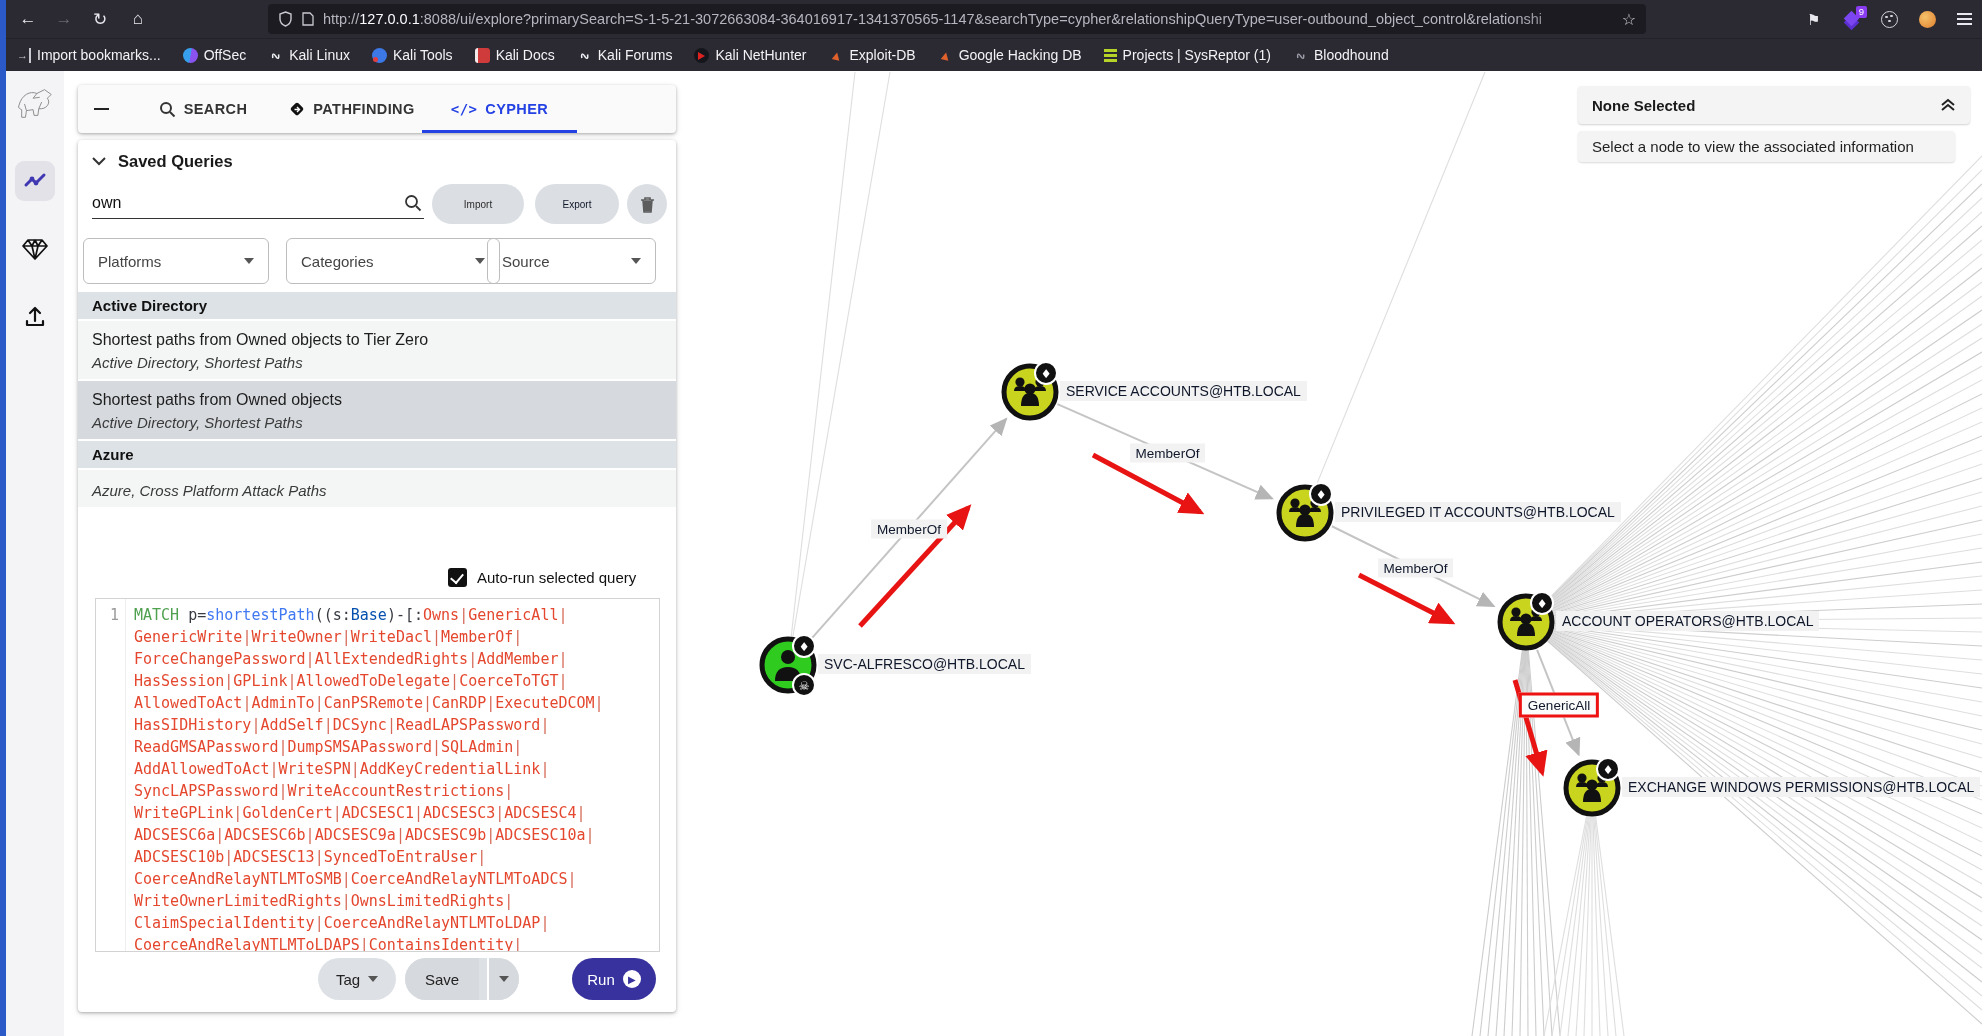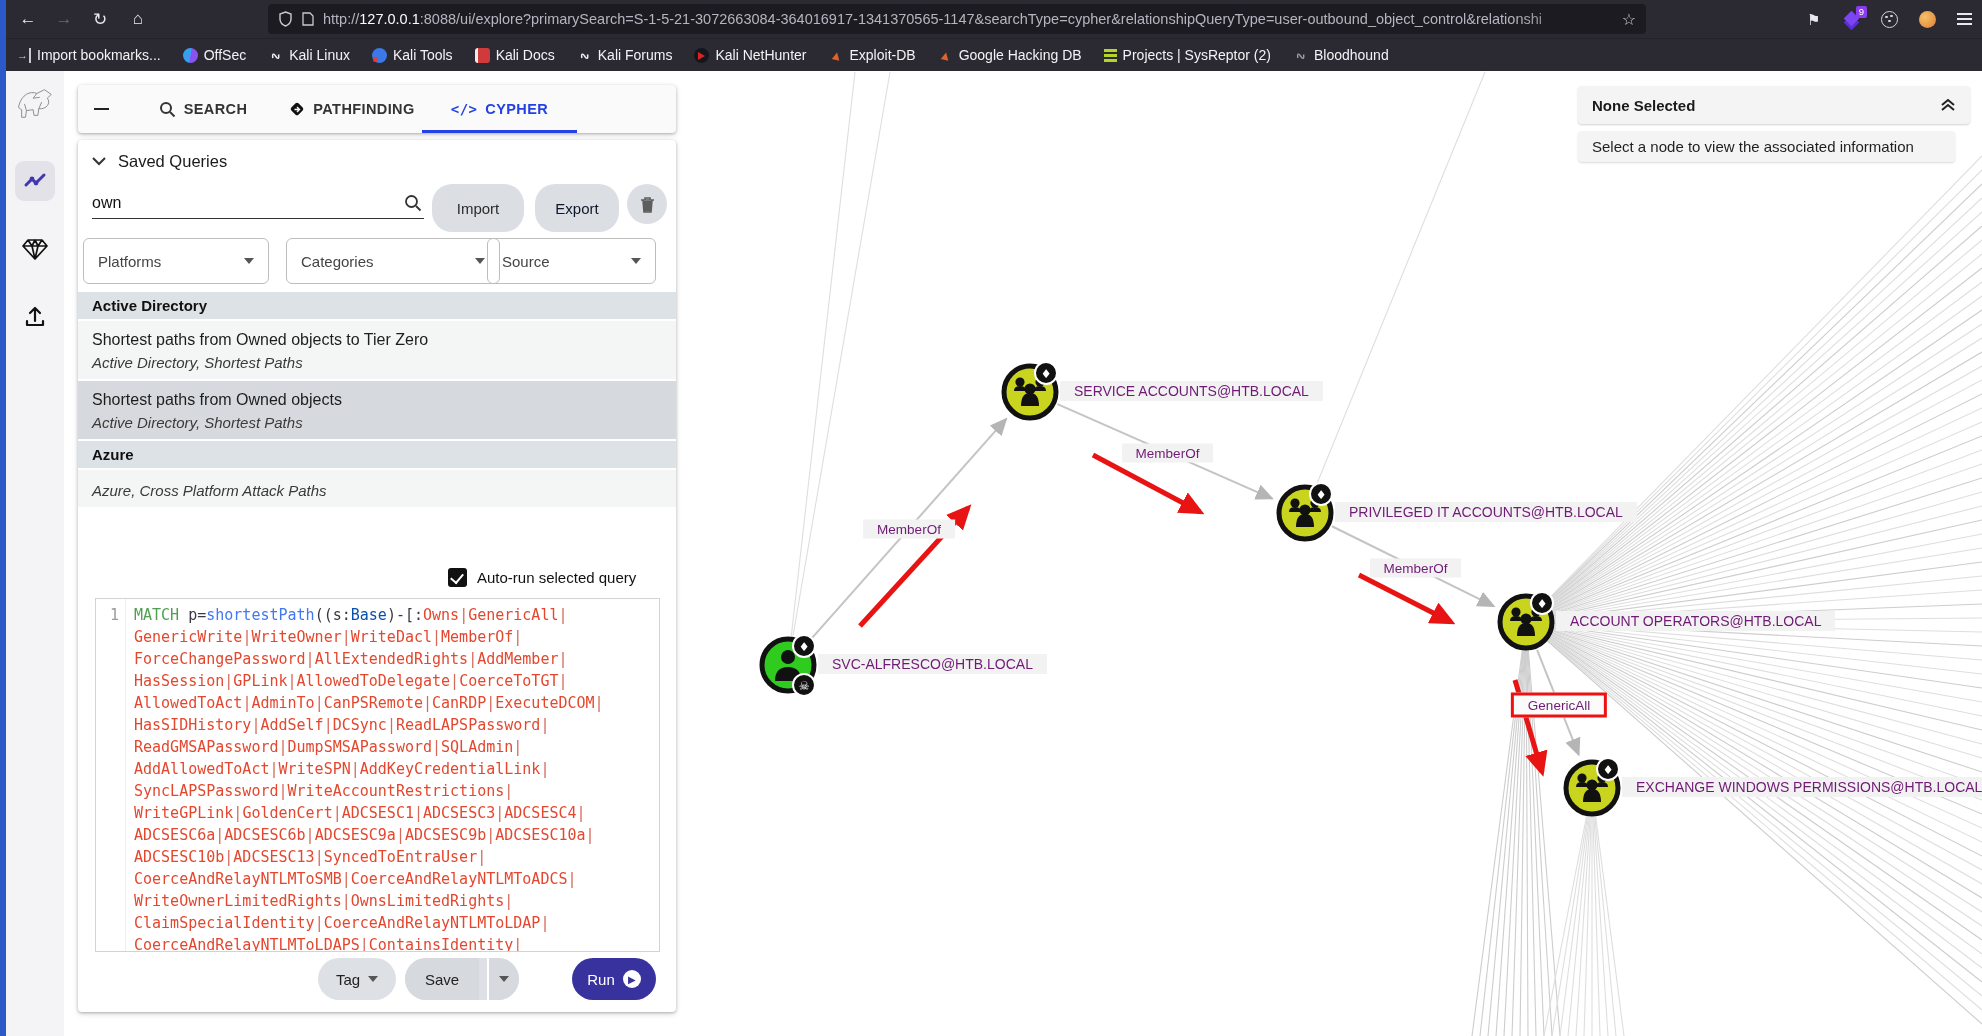--- a/index.html
+++ b/index.html
@@ -58,27 +58,27 @@
   .tabs-card{left:78px;top:85px;width:598px;height:48px;background:#fafafa;display:flex;align-items:stretch;}
   .dash-btn{width:46px;display:flex;align-items:center;justify-content:center;}
   .dash-btn i{width:15px;height:2px;background:#222;}
   .tab{display:flex;align-items:center;justify-content:center;gap:8px;font-size:14.5px;font-weight:bold;
        letter-spacing:.4px;color:#333;position:relative;}
   .tab.t0{width:158px;}.tab.t1{width:140px;}.tab.t2{width:155px;color:#2442e4;}
   .tab.t2:after{content:"";position:absolute;left:0;bottom:0;width:100%;height:3px;background:#2442e4;}
   .tab .code-ic{font-family:"DejaVu Sans Mono",monospace;font-size:14px;font-weight:bold;}
   .sq-card{left:78px;top:140px;width:598px;height:872px;}
   .sq-head{position:absolute;left:14px;top:12px;display:flex;align-items:center;gap:12px;
-           font-size:16.5px;font-weight:normal;color:#1a1a1a;}
+           font-size:16.5px;font-weight:bold;color:#1a1a1a;}
   .sq-search{position:absolute;left:14px;top:46px;width:332px;}
   .sq-search input{width:100%;border:none;border-bottom:1px solid #333;outline:none;font-size:16px;
                    padding:8px 26px 6px 0;font-family:inherit;background:transparent;color:#111;box-sizing:border-box;}
   .sq-search svg{position:absolute;right:2px;top:8px;}
-  .pill{position:absolute;top:44px;height:48px;border-radius:20px;background:#dbdfe3;border:none;
-        font-size:15px;color:#2b2b2b;font-family:inherit;display:flex;align-items:center;justify-content:center;}
+  .pill{position:absolute;top:44px;height:40px;border-radius:20px;background:#dbdfe3;border:none;
+        font-size:10px;color:#2b2b2b;font-family:inherit;display:flex;align-items:center;justify-content:center;}
   .pill.import{left:354px;width:92px;}
   .pill.export{left:457px;width:84px;color:#0f172a;}
   .trash-btn{position:absolute;left:549px;top:44px;width:40px;height:40px;border-radius:50%;
              background:#dbdfe3;border:none;display:flex;align-items:center;justify-content:center;}
   .filter{position:absolute;top:98px;height:46px;border:1px solid #bdbdbd;border-radius:6px;
           display:flex;align-items:center;font-size:15px;color:#444;padding:0 14px;box-sizing:border-box;}
   .filter .caret{margin-left:auto;}
   .caret{width:0;height:0;border-left:5px solid transparent;border-right:5px solid transparent;
          border-top:6px solid #555;display:inline-block;}
   .f0{left:5px;width:186px;}.f1{left:208px;width:214px;}.f2{left:409px;width:169px;}
@@ -109,21 +109,21 @@
   .save-caret{flex:1;height:100%;display:flex;align-items:center;justify-content:center;background:#d6dade;border:none;border-left:2px solid #fff;}
   .run-btn{left:494px;width:84px;background:#38329e;color:#fff;}
   .run-ic{width:18px;height:18px;background:#fff;border-radius:50%;color:#38329e;font-size:10px;
           display:flex;align-items:center;justify-content:center;}
   
   #graph{position:absolute;left:676px;top:71px;width:1306px;height:965px;z-index:1;}
   #graph-svg{position:absolute;left:0;top:0;}
   .fan{stroke:#dedede;stroke-width:1.1;} .fan.d{stroke:#cdcdcd;}
   .gedge{stroke:#c4c4c4;stroke-width:2;}
   .redline{stroke:#e81414;stroke-width:5;}
-  .chip{position:absolute;background:#f2f2f2;color:#701a75;font-size:14px;padding:2px 14px;white-space:nowrap;z-index:3;}
+  .chip{position:absolute;background:#f2f2f2;color:#0f172a;font-size:14px;padding:2px 6px;white-space:nowrap;z-index:3;}
   .chip.edge-chip{font-size:13.5px;transform:translate(-50%,-50%);}
   .chip.hl{border:3px solid #ee1111;background:#fbfbfb;}
   
   .ipanel-h{position:absolute;left:1578px;top:86px;width:392px;height:38px;background:#f4f4f4;border-radius:4px;
             z-index:20;display:flex;align-items:center;font-size:15px;font-weight:bold;color:#1a1a1a;
             padding:0 14px;box-sizing:border-box;box-shadow:0 1px 2px rgba(0,0,0,.18);}
   .ipanel-h svg{margin-left:auto;}
   .ipanel-b{position:absolute;left:1578px;top:131px;width:377px;height:31px;background:#f4f4f4;border-radius:4px;
             z-index:20;display:flex;align-items:center;font-size:15px;color:#1f1f1f;padding:0 14px;
             box-sizing:border-box;box-shadow:0 1px 2px rgba(0,0,0,.15);}
@@ -201,21 +201,21 @@
       <span class="bm">
         <span class="bm-ic bm-exploitdb">▲</span>
         <span>Exploit-DB</span>
       </span>
       <span class="bm">
         <span class="bm-ic bm-ghdb">▲</span>
         <span>Google Hacking DB</span>
       </span>
       <span class="bm">
         <span class="bm-ic bm-sysreptor"></span>
-        <span>Projects | SysReptor (2)</span>
+        <span>Projects | SysReptor (1)</span>
       </span>
       <span class="bm">
         <span class="bm-ic bm-bloodhound">∿</span>
         <span>Bloodhound</span>
       </span>
     </div>
 
   <div class="blue-strip"></div>
 
   <div class="rail">

